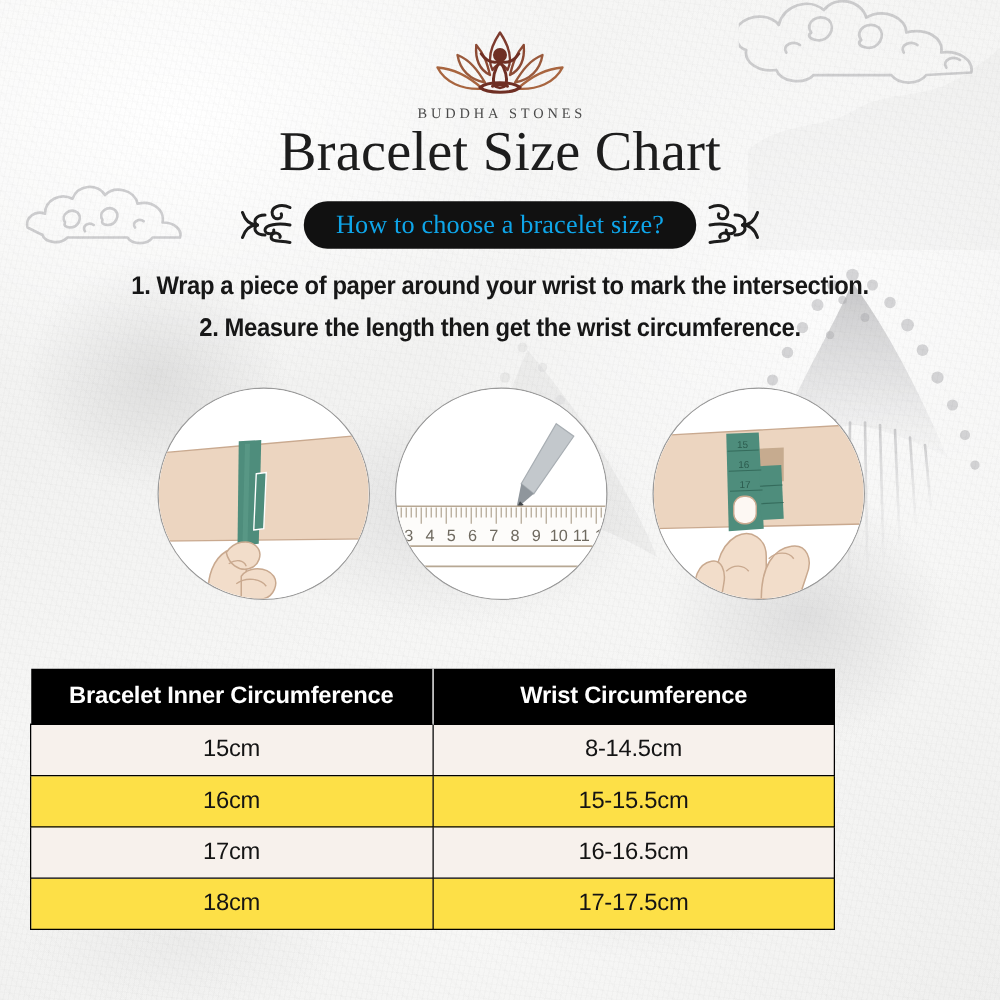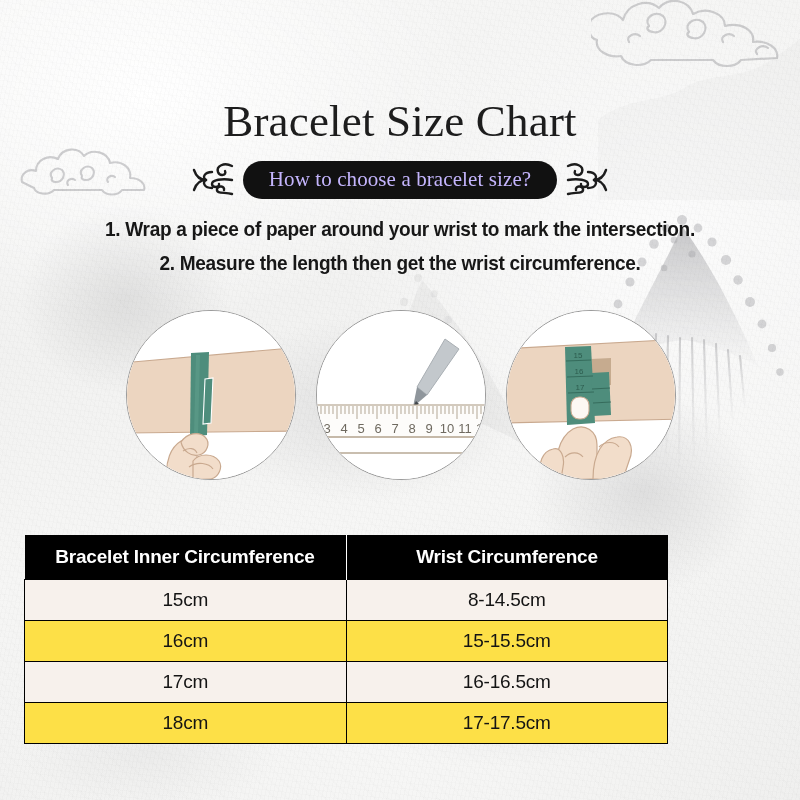--- a/index.html
+++ b/index.html
@@ -61,21 +61,21 @@
   .main-title{
     position:absolute;left:0;right:0;top:96px;text-align:center;
     font-family:"Liberation Serif", serif;
     font-size:45px;line-height:50px;color:#1d1d1d;font-weight:400;
     letter-spacing:.2px;
   }
   
   .pill-row{position:absolute;left:0;right:0;top:160px;
     display:flex;align-items:center;justify-content:center;gap:9px;}
   .pill{
-    background:#111111;color:#c4b5fd;border-radius:22px;
+    background:#111111;color:#0ea5e9;border-radius:22px;
     padding:6px 26px 8px;font-family:"Liberation Serif", serif;
     font-size:21px;line-height:24px;white-space:nowrap;letter-spacing:.1px;
   }
   .flourish{display:block;}
   .flourish.right{transform:scaleX(-1);}
 
   
   .steps{position:absolute;left:0;right:0;top:214px;text-align:center;}
   .step{
     font-family:"Liberation Sans", sans-serif;
@@ -86,21 +86,21 @@
   .step + .step{margin-top:4px;}
 
   
   .circles{position:absolute;left:0;right:0;top:310px;height:175px;}
   .circle{
     position:absolute;top:0;width:168px;height:168px;border-radius:50%;
     overflow:hidden;background:#ffffff;border:1.3px solid #9a9a9a;
   }
   .c1{left:126px;}
   .c2{left:316px;}
-  .c3{left:506px;}
+  .c3{left:522px;}
 
   
   .size-table{
     position:absolute;left:24px;top:535px;width:644px;
     border-collapse:collapse;table-layout:fixed;
   }
   .size-table th{
     background:#000000;color:#ffffff;
     font-family:"Liberation Sans", sans-serif;
     font-weight:600;font-size:19px;line-height:22px;
@@ -220,20 +220,47 @@
                C150 24 164 32 162 44 C176 42 188 50 186 60 L150 62 C144 70 128 70 122 62
                L60 62 C52 70 34 68 30 58 C16 60 4 52 6 42 C-2 40 -4 30 0 22 Z"></path>
       <path d="M58 28 C52 20 64 12 72 18 C78 24 72 36 62 34 C56 33 55 30 58 28 Z"></path>
       <path d="M98 34 C92 26 104 18 112 24 C118 30 112 42 102 40 C96 39 95 36 98 34 Z"></path>
       <path d="M132 44 C128 38 138 34 143 38"></path>
       <path d="M38 44 C34 38 44 34 49 38"></path>
       <path d="M166 56 C162 50 172 46 177 50"></path>
     </g>
   </svg>
 
+  <div class="logo-wrap">
+    <svg class="logo-mark" width="128" height="62" viewBox="0 0 128 62">
+      <g fill="none" stroke="#7d3b2e" stroke-width="1.9" stroke-linecap="round" stroke-linejoin="round">
+
+        <path d="M64 4 C56 16 54 26 58 34 C62 28 66 28 70 34 C74 26 72 16 64 4 Z"></path>
+
+        <path d="M45 14 C44 26 48 34 56 38 C54 30 52 22 45 14 Z" stroke="#8c4a34"></path>
+        <path d="M83 14 C84 26 80 34 72 38 C74 30 76 22 83 14 Z" stroke="#8c4a34"></path>
+
+        <path d="M30 22 C32 34 40 42 52 44 C46 34 40 26 30 22 Z" stroke="#9a5a3c"></path>
+        <path d="M98 22 C96 34 88 42 76 44 C82 34 88 26 98 22 Z" stroke="#9a5a3c"></path>
+
+        <path d="M14 32 C20 44 34 50 50 49 C40 40 28 33 14 32 Z" stroke="#a8653f"></path>
+        <path d="M114 32 C108 44 94 50 78 49 C88 40 100 33 114 32 Z" stroke="#a8653f"></path>
+      </g>
+
+      <g fill="none" stroke="#6f2f24" stroke-width="2.4" stroke-linecap="round" stroke-linejoin="round">
+        <circle cx="64" cy="22" r="4.4" fill="#6f2f24"></circle>
+        <path d="M64 27 C58 29 53 27 49 21"></path>
+        <path d="M64 27 C70 29 75 27 79 21"></path>
+        <path d="M64 27 C60 33 58 40 59 46 C62 49 66 49 69 46 C70 40 68 33 64 27 Z"></path>
+        <path d="M48 48 C54 43 74 43 80 48 C74 53 54 53 48 48 Z"></path>
+        <path d="M58 47 C61 45 67 45 70 47"></path>
+      </g>
+    </svg>
+    <div class="logo-word">BUDDHA STONES</div>
+  </div>
 
   <div class="main-title">Bracelet Size Chart</div>
 
   <div class="pill-row">
     <svg class="flourish" width="42" height="40" viewBox="0 0 42 40">
       <g fill="none" stroke="#1c1c1c" stroke-width="2.4" stroke-linecap="round" stroke-linejoin="round">
         <path d="M40 6 C32 2 24 6 26 12 C28 17 35 15 33 11"></path>
         <path d="M40 20 C30 18 20 20 20 24 C20 28 28 28 27 24"></path>
         <path d="M40 34 C32 32 24 34 25 29 C26 25 33 26 32 30"></path>
         <path d="M20 12 C12 12 10 18 14 20 C10 22 12 28 20 28"></path>

